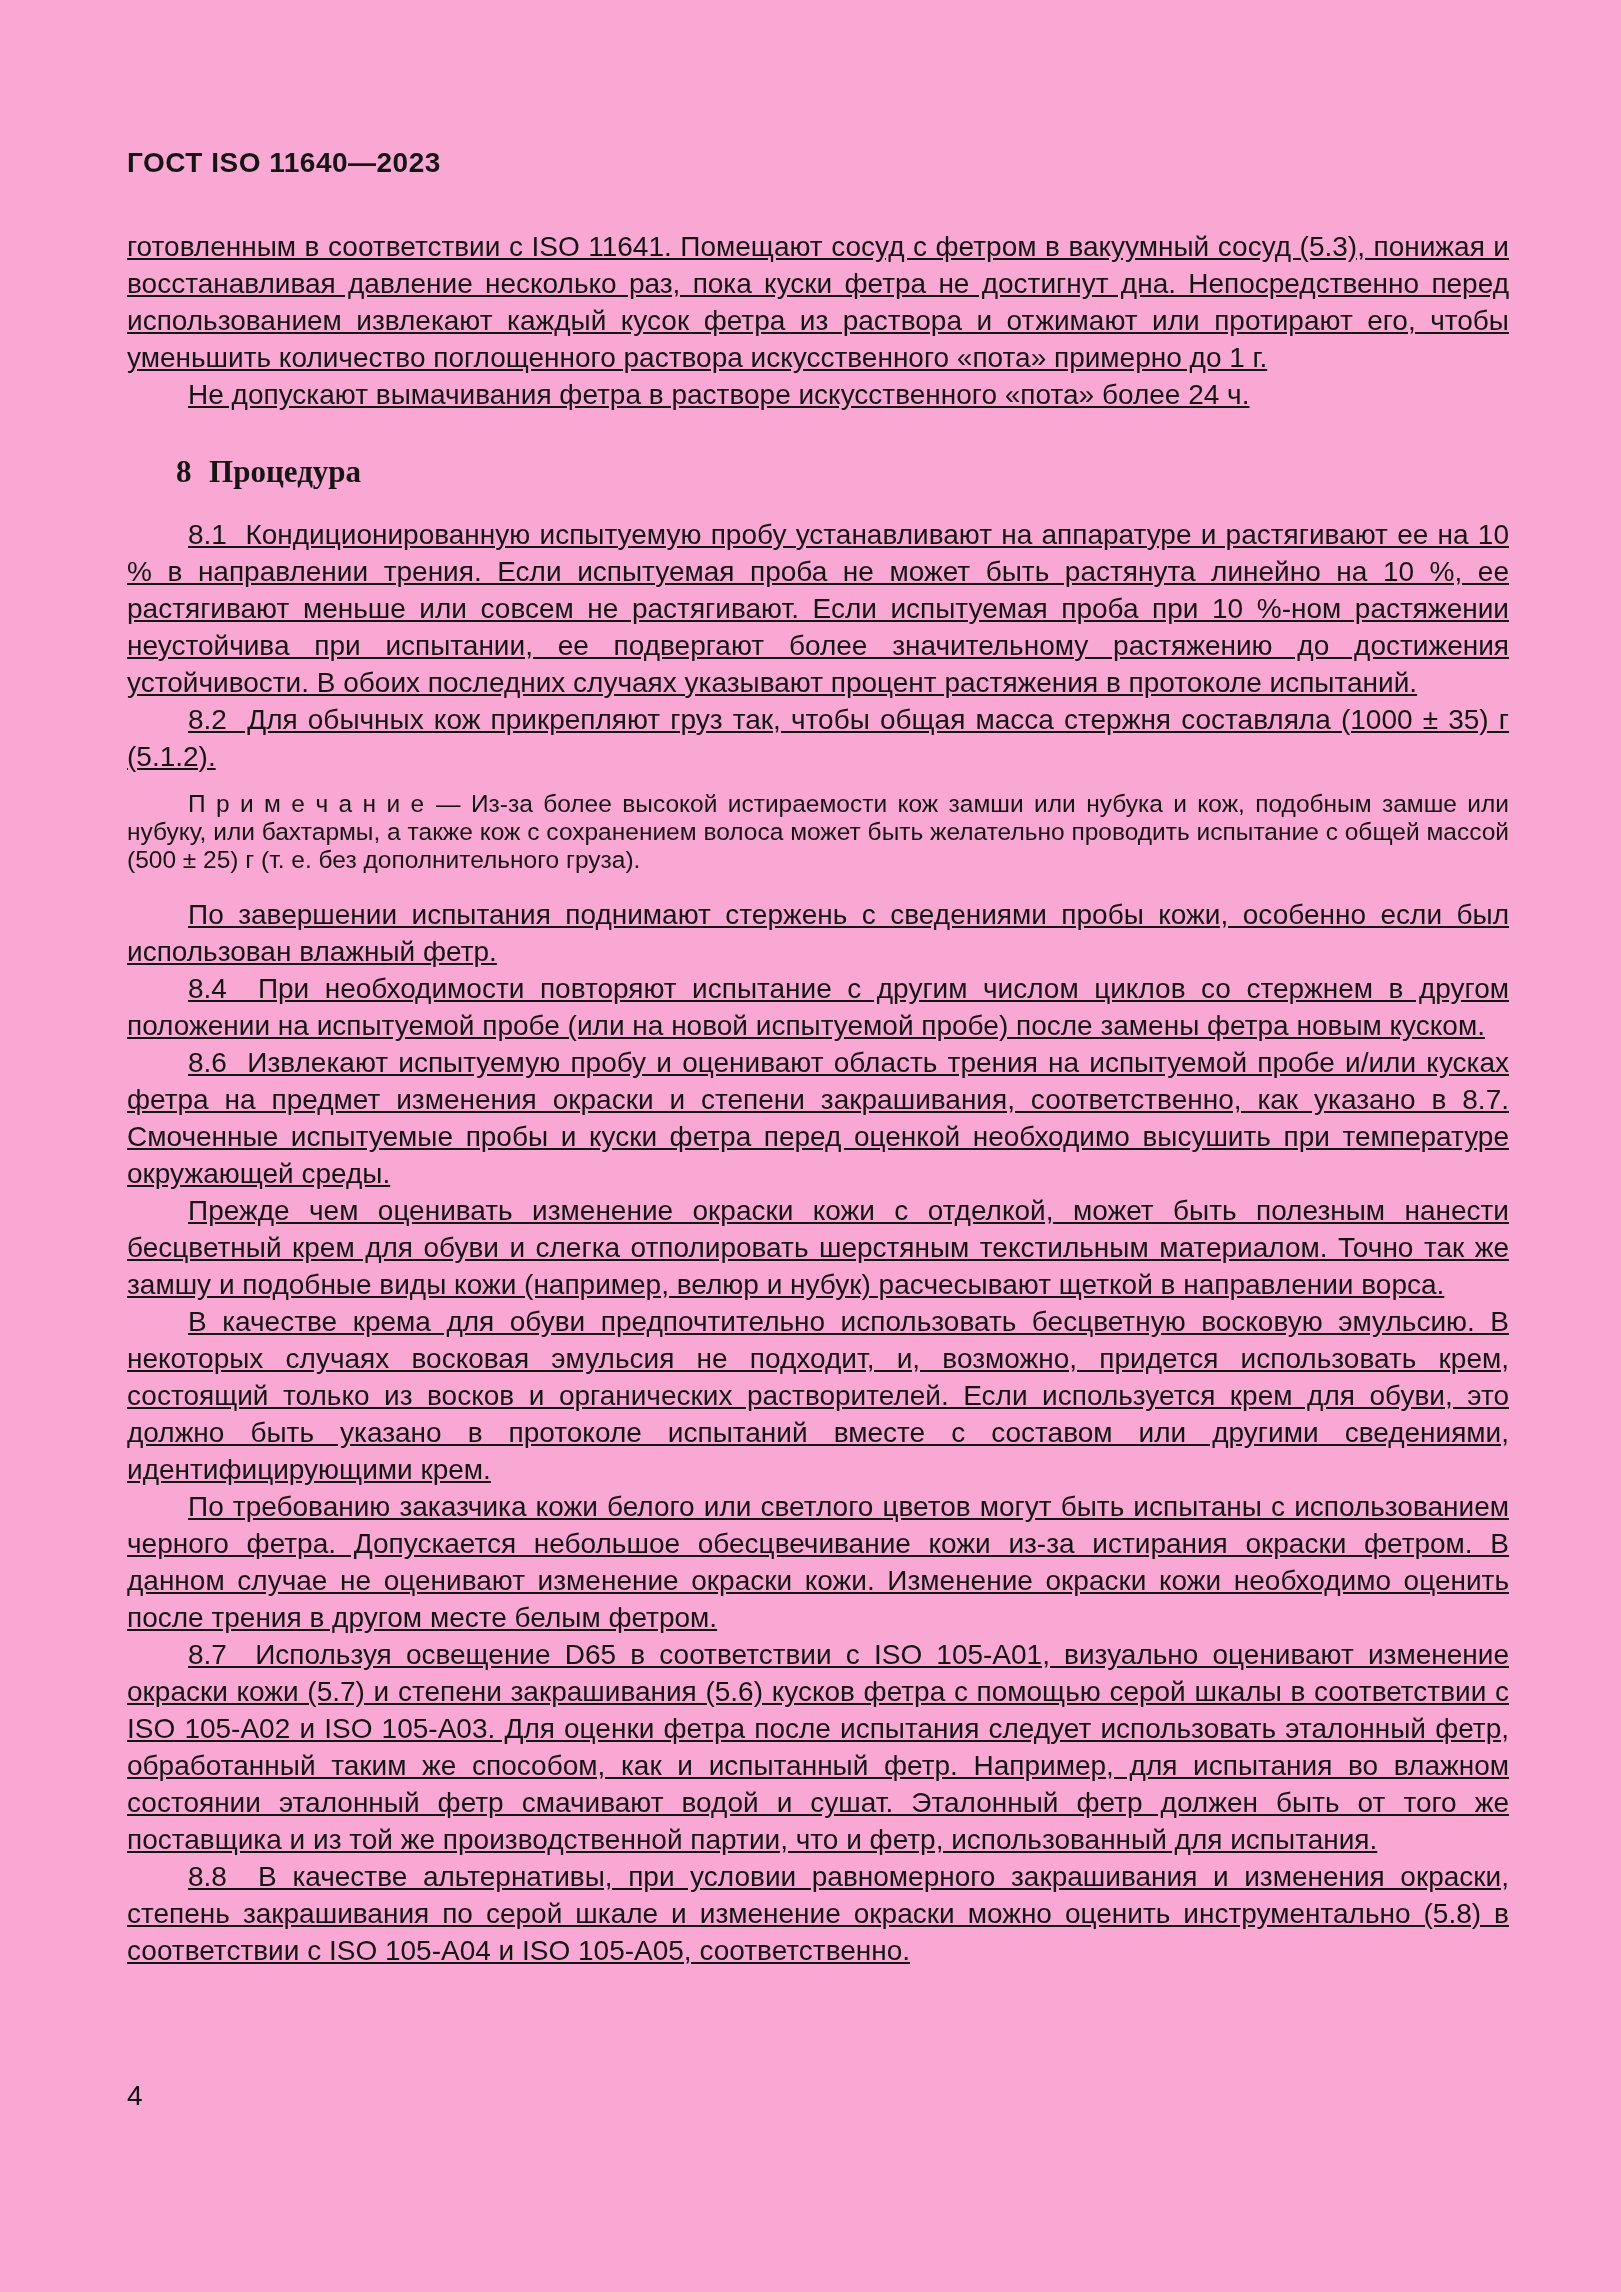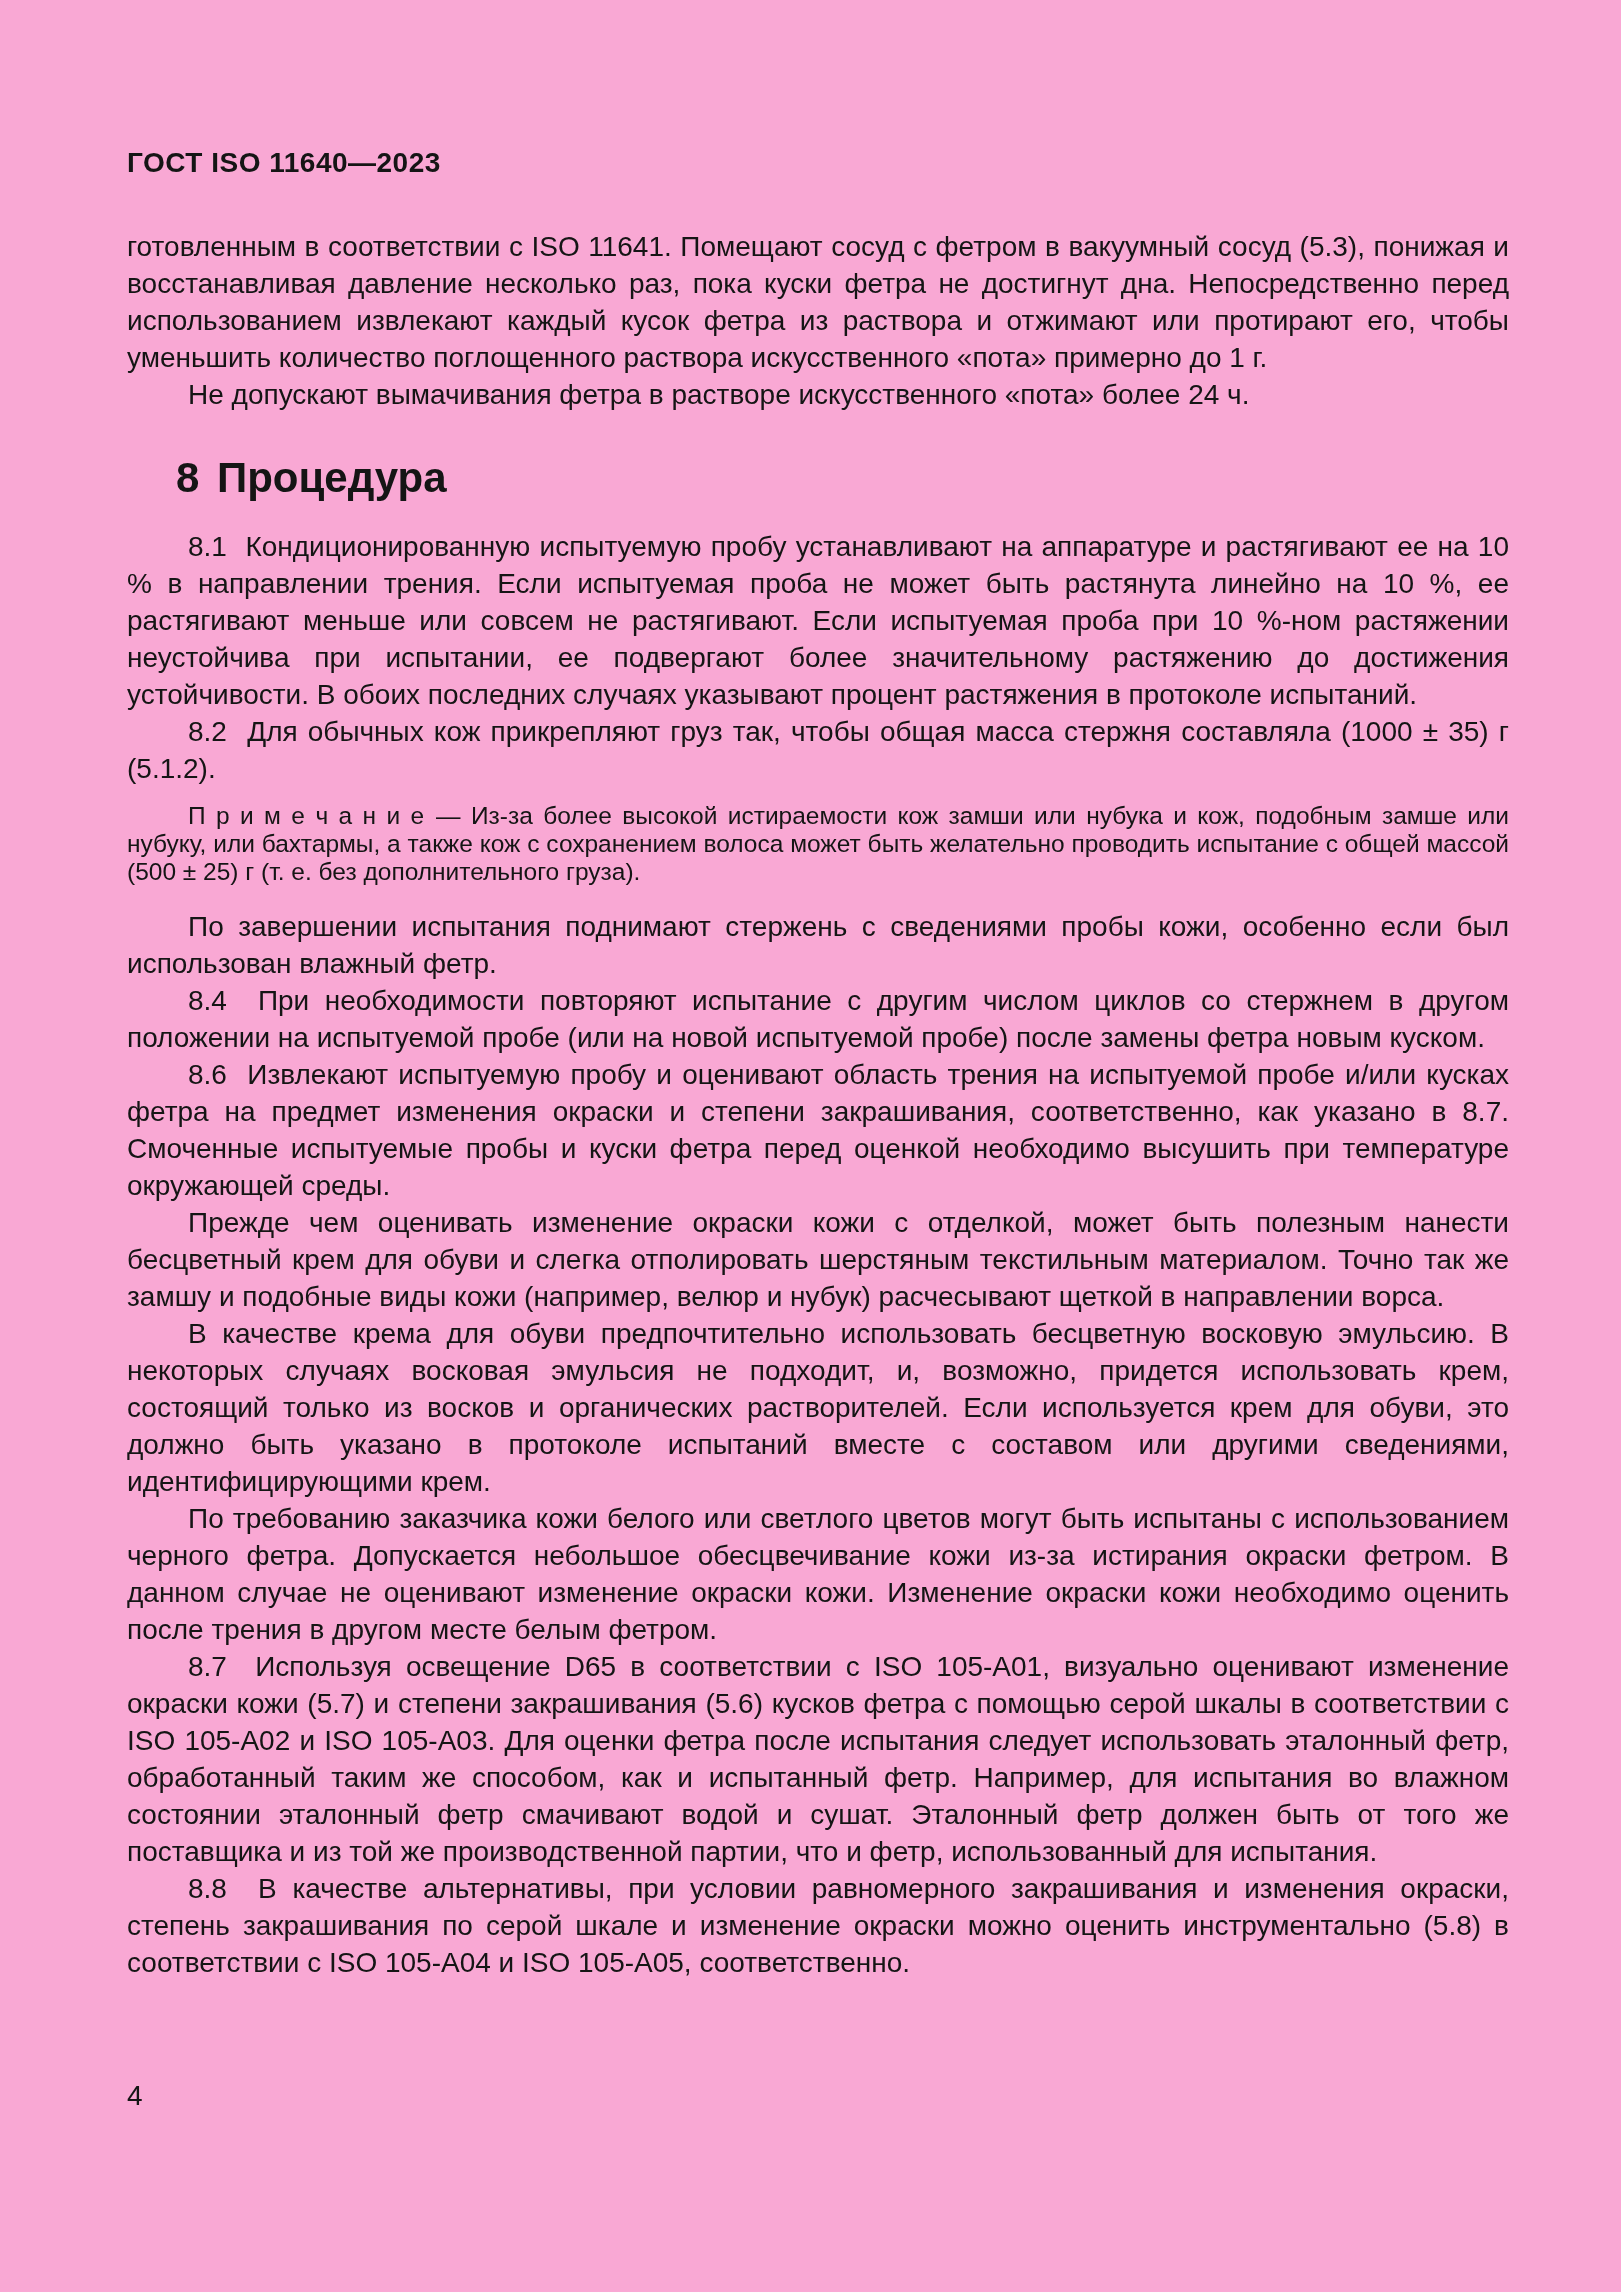--- a/index.html
+++ b/index.html
@@ -28,29 +28,31 @@
     font-weight: bold;
     letter-spacing: 0.5px;
     margin: 0 0 49px 0;
   }
   p.body {
     font-size: 28px;
     line-height: 37px;
     text-align: justify;
     text-indent: 61px;
     margin: 0;
+    text-decoration: underline;
   }
   p.no-indent {
     text-indent: 0;
   }
   .section-heading {
-    font-size: 42px;
+    font-size: 31px;
     font-weight: bold;
     margin: 41px 0 25.5px 0;
     padding-left: 49px;
+    font-family: Liberation Serif, serif;
   }
   .section-heading .sec-num {
     margin-right: 17.6px;
   }
   p.note {
     font-size: 24.5px;
     line-height: 28px;
     text-align: justify;
     text-indent: 61px;
     margin: 15.7px 0 21.6px 0;

